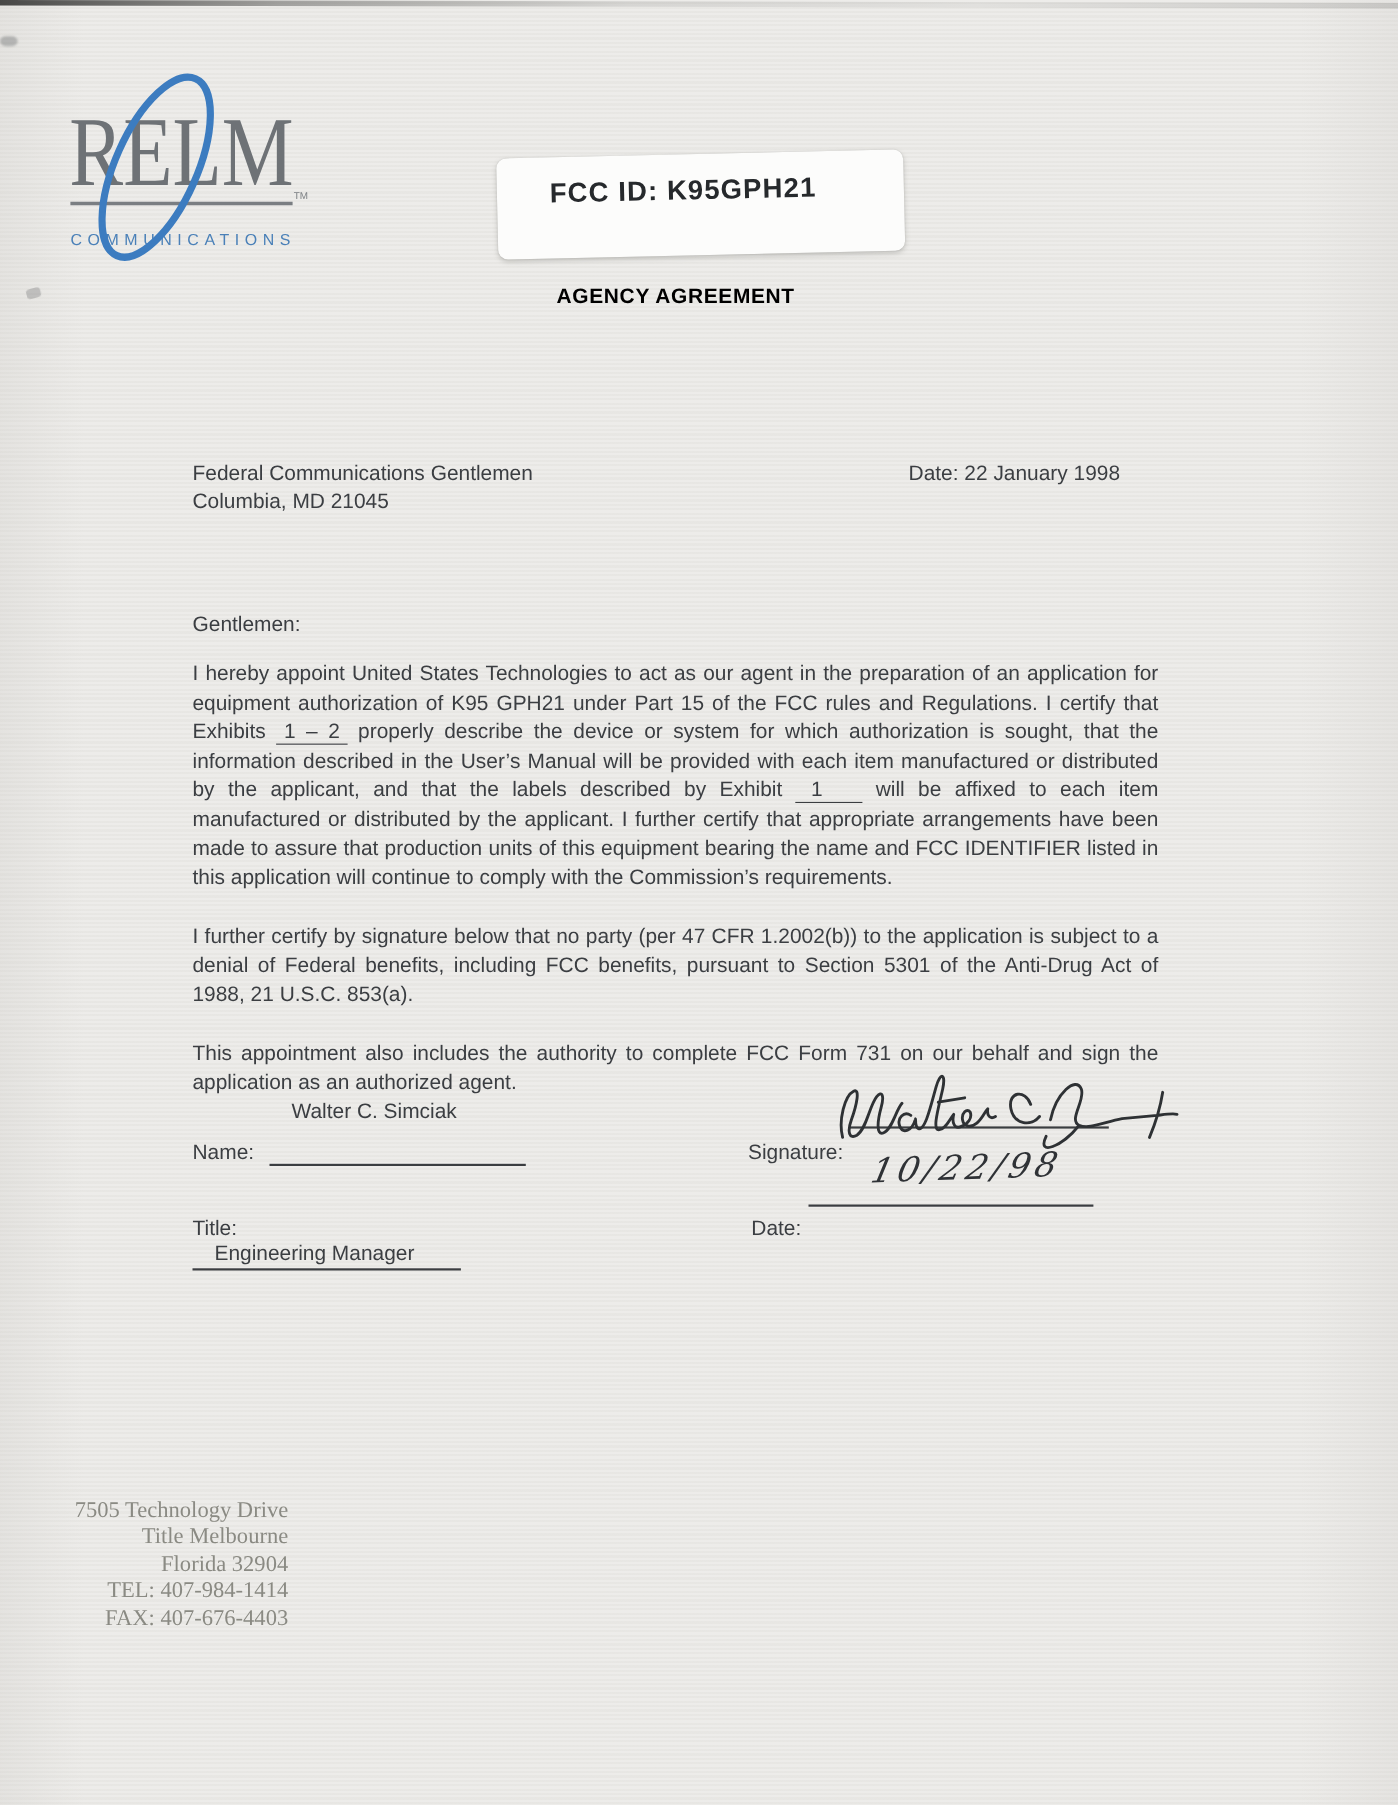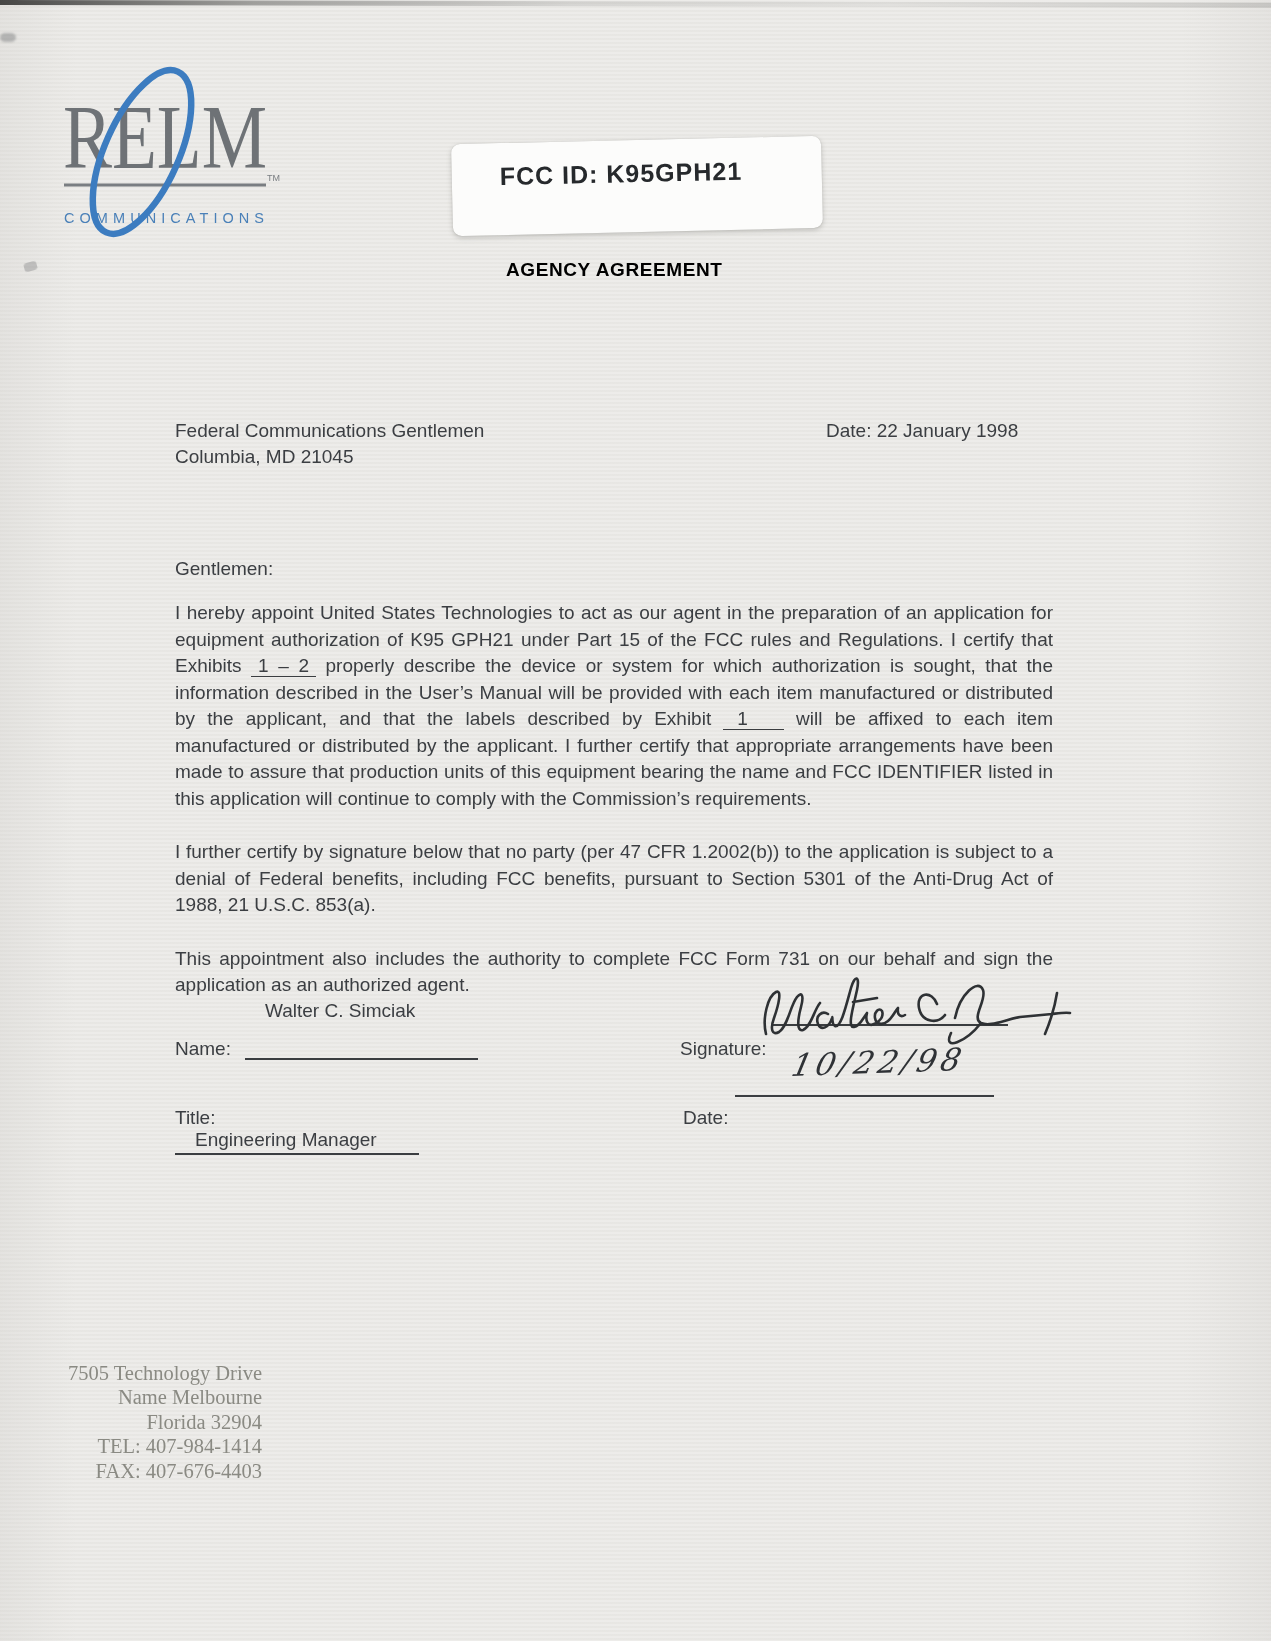--- a/index.html
+++ b/index.html
@@ -147,17 +147,17 @@
     M185,38 C180,24 164,26 167,42 C170,57 186,58 193,49
     M203,52 C208,28 226,12 231,24 C235,34 219,52 229,57 C238,61 252,54 268,51 L300,48 C308,47 314,46 318,47
     M229,57 C214,76 190,86 199,67
     M305,27 C303,40 298,56 293,68"></path>
 </svg>
 
 <div id="date-ink">10/22/98</div>
 
 <div id="footer-address">
   <div>7505 Technology Drive</div>
-  <div>Name Melbourne</div>
+  <div>Title Melbourne</div>
   <div>Florida 32904</div>
   <div>TEL: 407-984-1414</div>
   <div>FAX: 407-676-4403</div>
 </div>
 
 </body></html>

